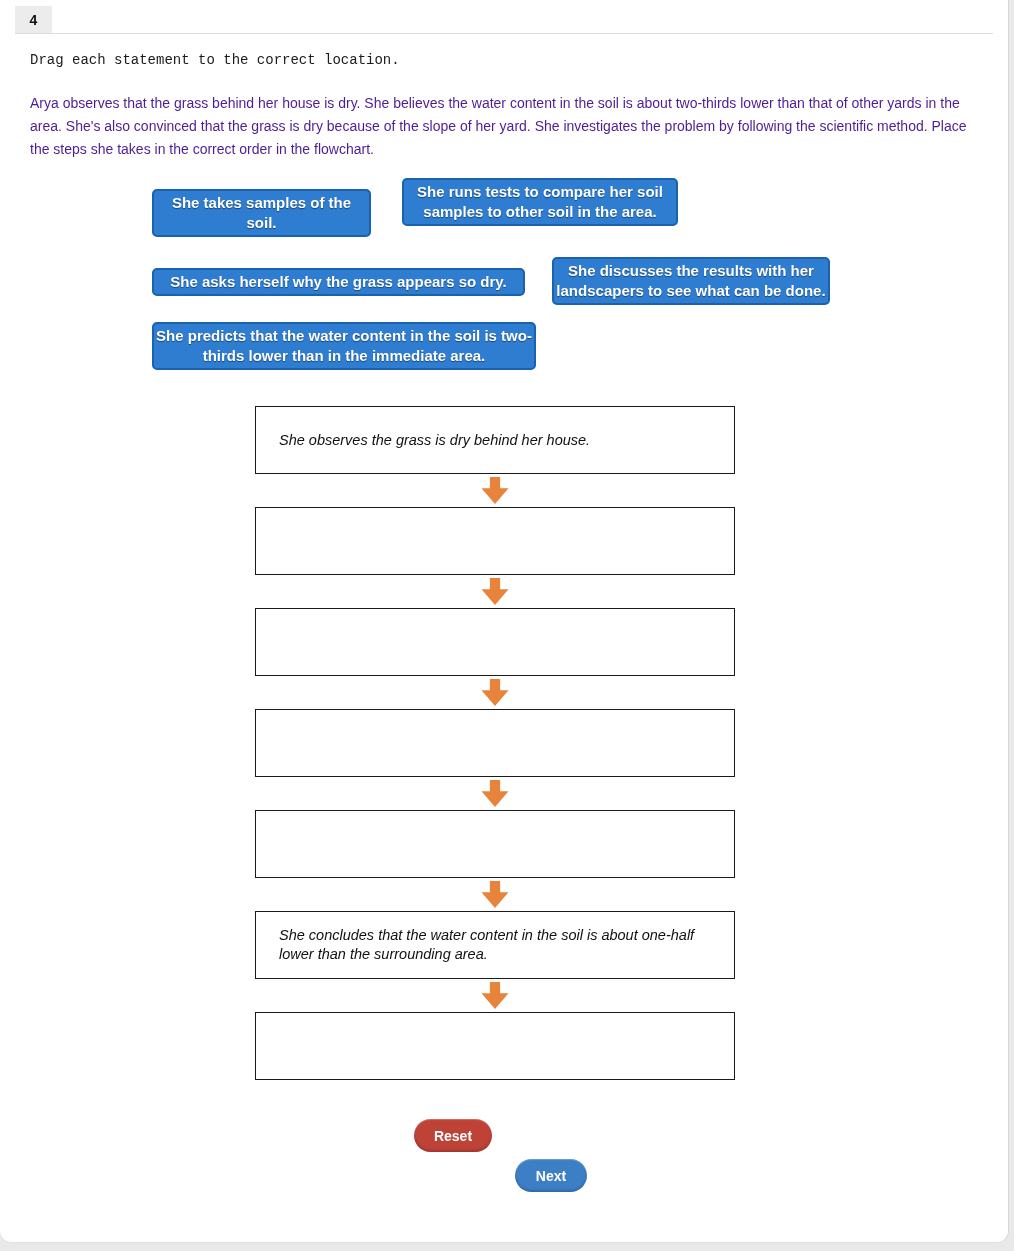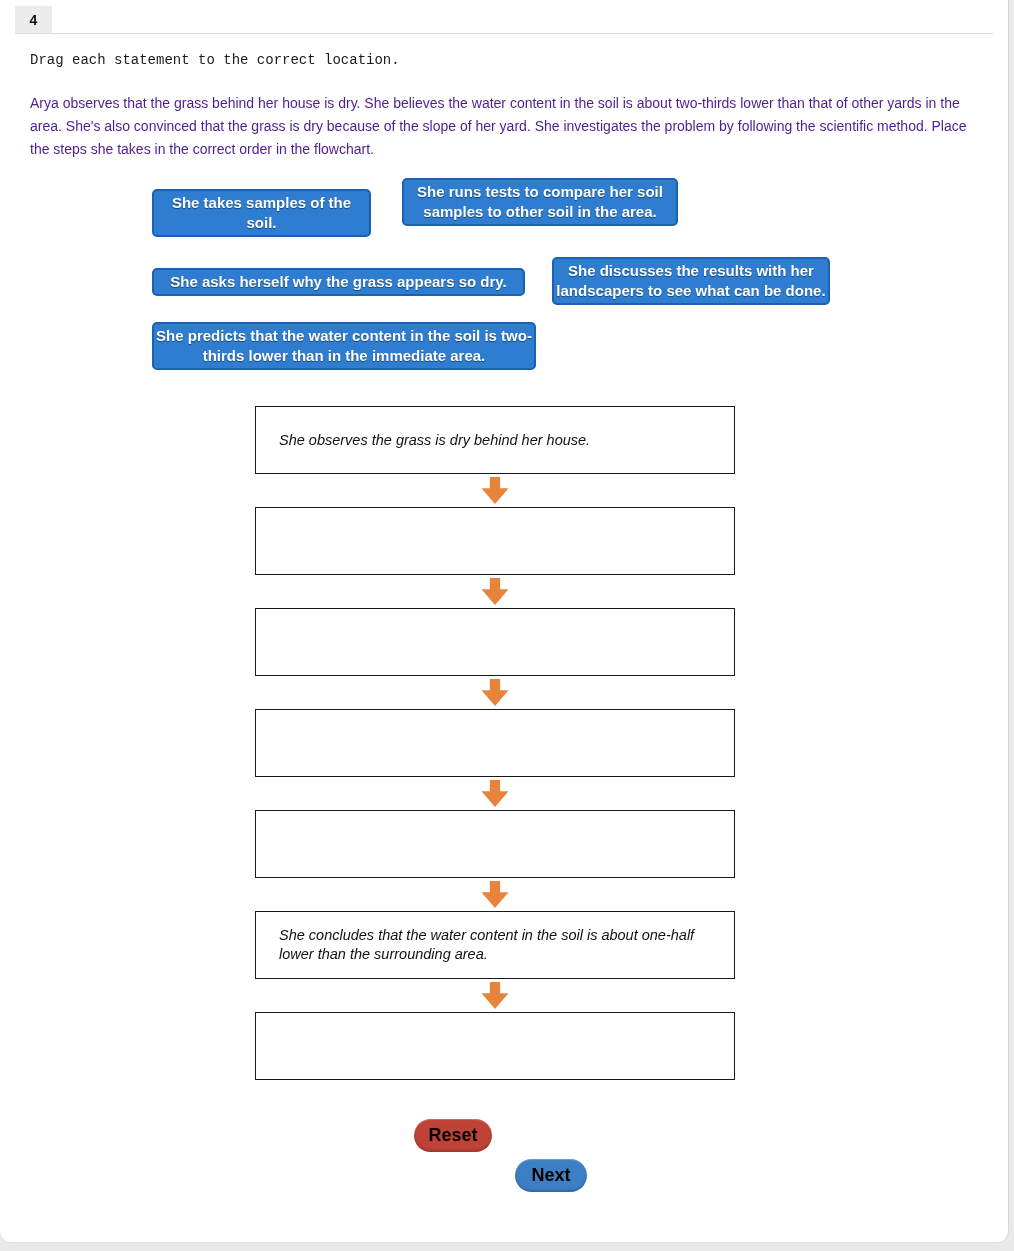--- a/index.html
+++ b/index.html
@@ -83,21 +83,21 @@
   }
   .down-arrow{
     width:27px;height:27px;
     background:var(--arrow-orange);
     clip-path:polygon(31% 0,69% 0,69% 42%,100% 42%,50% 100%,0 42%,31% 42%);
     filter:drop-shadow(3px 3px 2px rgba(110,110,110,0.65));
   }
   .btn{
     position:absolute;top:1119px;height:33px;
     border:none;border-radius:17px;
-    color:#000000;font-size:18px;font-weight:bold;
+    color:#ffffff;font-size:14px;font-weight:bold;
     font-family:"Liberation Sans","DejaVu Sans",sans-serif;
     cursor:pointer;
     box-shadow:inset 0 -2px 3px rgba(0,0,0,0.18), inset 0 1px 1px rgba(255,255,255,0.25);
   }
   .btn-reset{left:414px;width:78px;background:var(--reset-red);}
   .btn-next{left:515px;width:72px;background:var(--next-blue);margin-top:40px;}
 </style>
 </head>
 <body>
 

